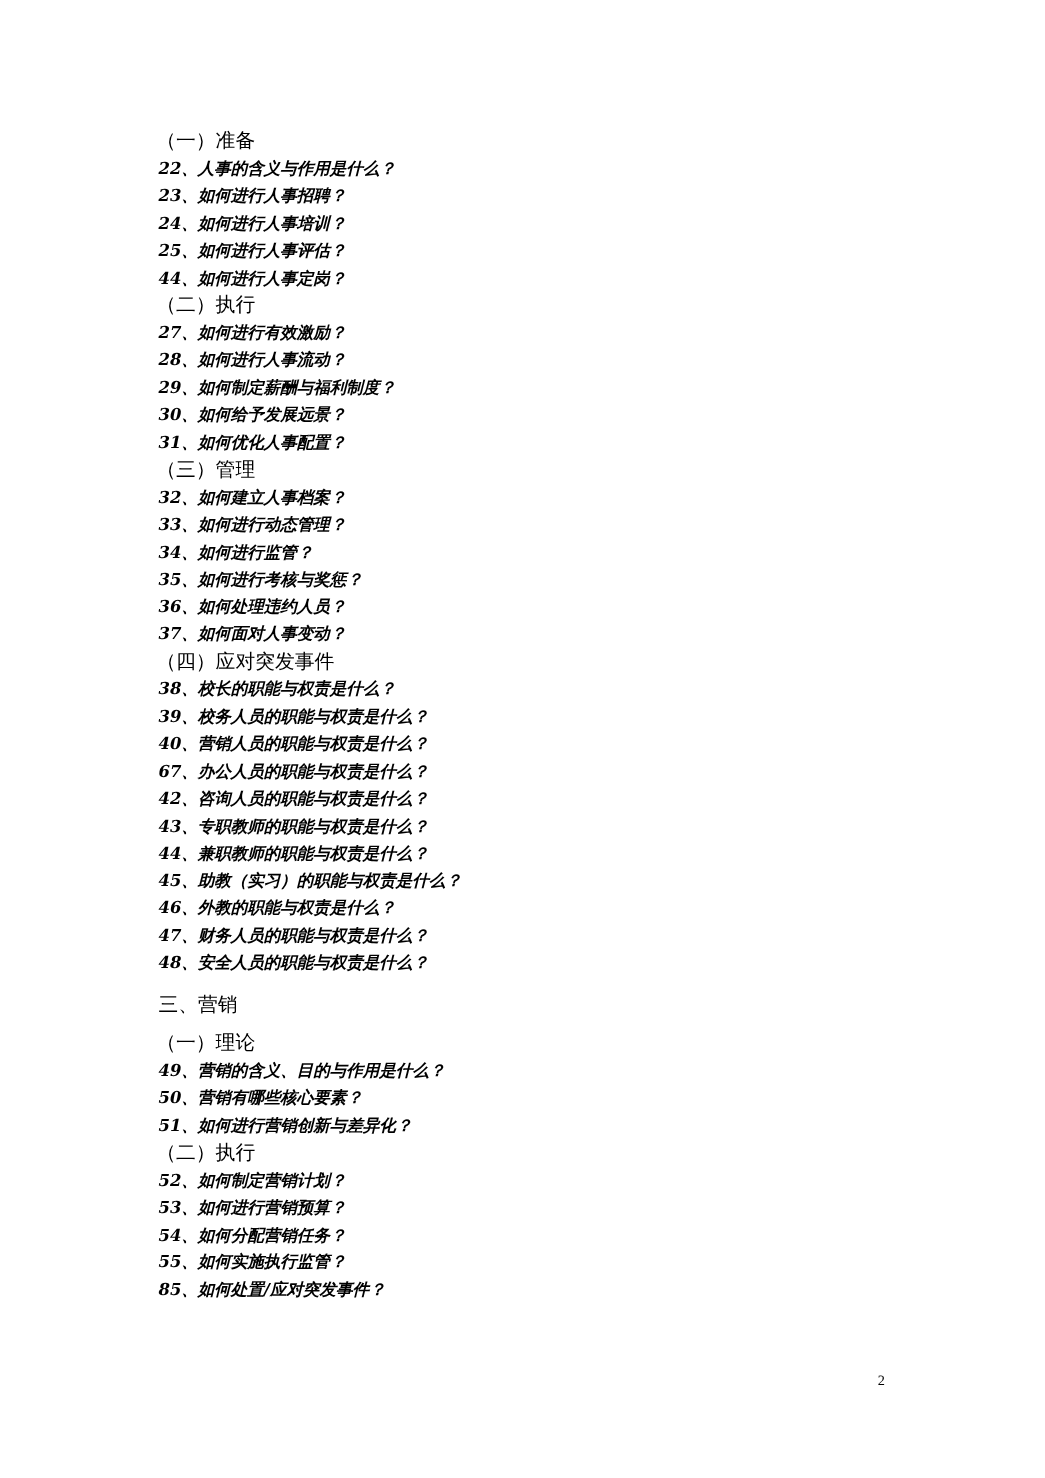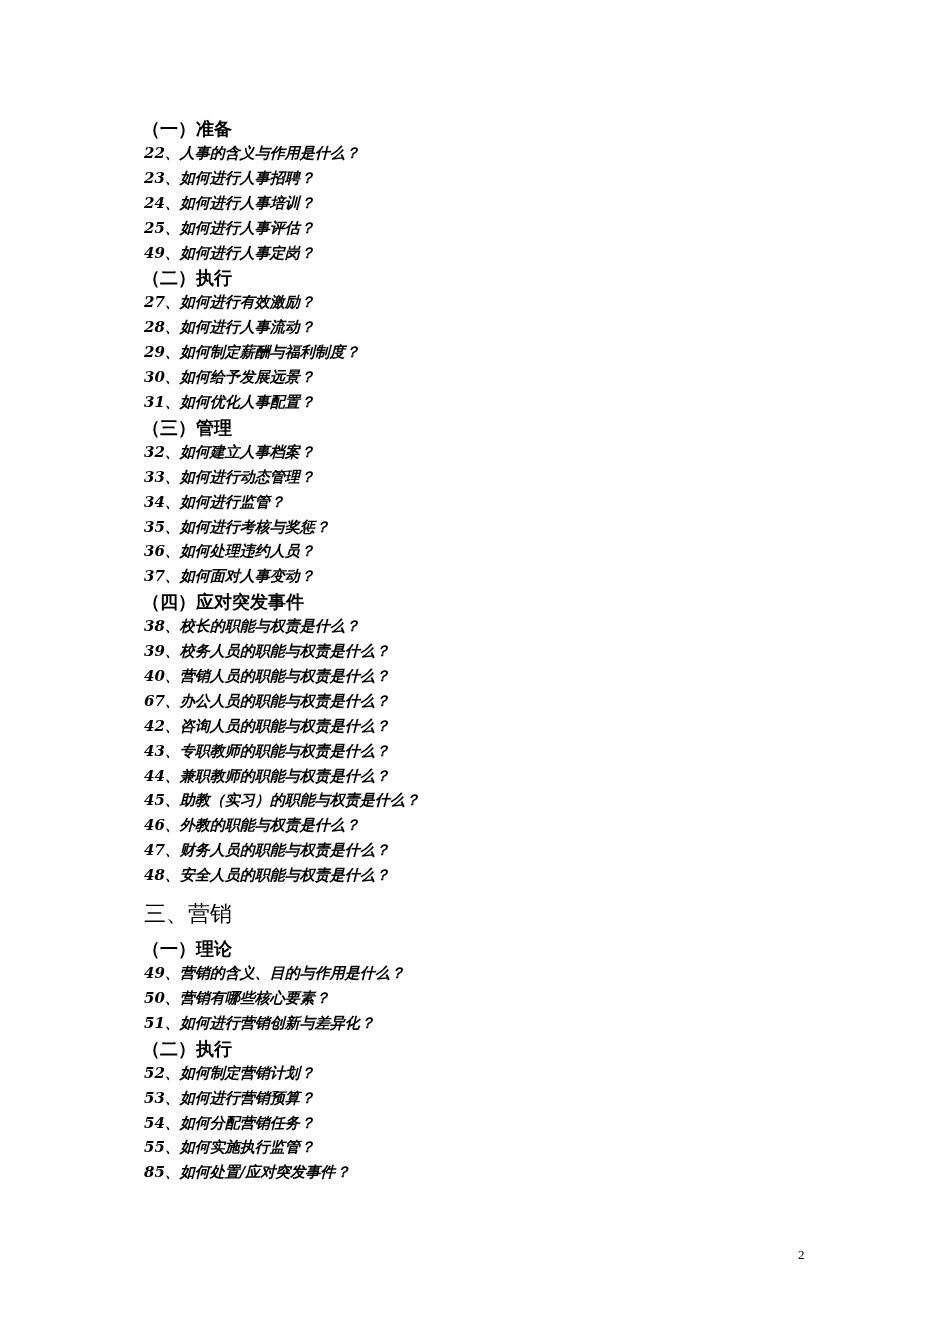--- a/index.html
+++ b/index.html
@@ -2,37 +2,37 @@
 <html><head>
 <meta charset="utf-8">
 <style>
   html, body { margin: 0; padding: 0; background: #ffffff; }
   body { width: 950px; height: 1344px; position: relative; overflow: hidden;
          font-family: "DejaVu Serif", "Liberation Serif", serif; color: #000; }
   .page { position: absolute; left: 0; top: 0; width: 950px; height: 1344px; }
   .content { position: absolute; left: 144px; top: 116px; width: 660px; }
   .sub { font-size: 18px; font-weight: normal; line-height: 25px; height: 25px;
          margin-left: -2px; white-space: nowrap; }
-  .sub .sub-text { font-weight: bold; text-align: right; }
+  .sub .sub-text { font-weight: normal; text-align: right; }
   .q { font-size: 15px; font-weight: bold; line-height: 24.9px; height: 24.9px; white-space: nowrap; font-style: italic; }
-  .section { font-size: 22px; line-height: 28px; margin-top: 12px; margin-bottom: 8px; white-space: nowrap; }
+  .section { font-size: 18px; line-height: 28px; margin-top: 12px; margin-bottom: 8px; white-space: nowrap; }
   .page-number { position: absolute; left: 798px; top: 1247px; font-size: 13px;
                  font-family: "Liberation Serif", serif; }
 </style>
 </head>
 <body>
 
 <div class="page">
   <div class="content" id="content">
       <div class="sub"><span class="sub-text">（一）准备</span></div>
       <div class="q">22、人事的含义与作用是什么？</div>
       <div class="q">23、如何进行人事招聘？</div>
       <div class="q">24、如何进行人事培训？</div>
       <div class="q">25、如何进行人事评估？</div>
-      <div class="q">49、如何进行人事定岗？</div>
+      <div class="q">44、如何进行人事定岗？</div>
       <div class="sub"><span class="sub-text">（二）执行</span></div>
       <div class="q">27、如何进行有效激励？</div>
       <div class="q">28、如何进行人事流动？</div>
       <div class="q">29、如何制定薪酬与福利制度？</div>
       <div class="q">30、如何给予发展远景？</div>
       <div class="q">31、如何优化人事配置？</div>
       <div class="sub"><span class="sub-text">（三）管理</span></div>
       <div class="q">32、如何建立人事档案？</div>
       <div class="q">33、如何进行动态管理？</div>
       <div class="q">34、如何进行监管？</div>

